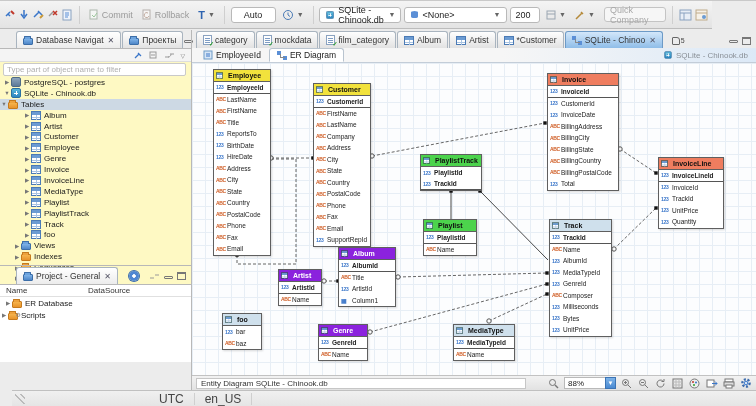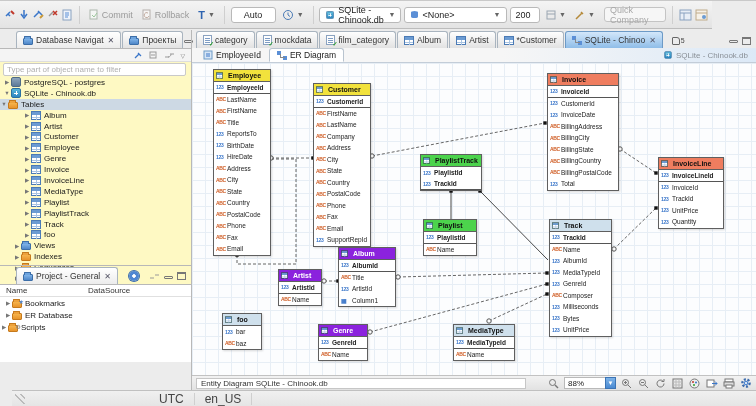--- a/index.html
+++ b/index.html
@@ -378,25 +378,20 @@
         <span class="wb-min"></span>
         <span class="wb-max"></span>
       </div>
     </div>
     <div id="project-body">
       <div id="project-cols">
         <div class="pc-name">Name</div>
         <div>DataSource</div>
       </div>
       <div id="project-rows">
-          <div class="trow" style="padding-left: 4px;">
-            <span class="arrow">▶</span>
-            <span class="ic ic-folder ic-star-folder"></span>
-            <span class="tlabel">Bookmarks</span>
-          </div>
           <div class="trow" style="padding-left: 4px;">
             <span class="arrow">▶</span>
             <span class="ic ic-folder"></span>
             <span class="tlabel">ER Database</span>
           </div>
           <div class="trow" style="">
             <span class="arrow">▶</span>
             <span class="ic ic-folder ic-script"></span>
             <span class="tlabel">Scripts</span>
           </div>

